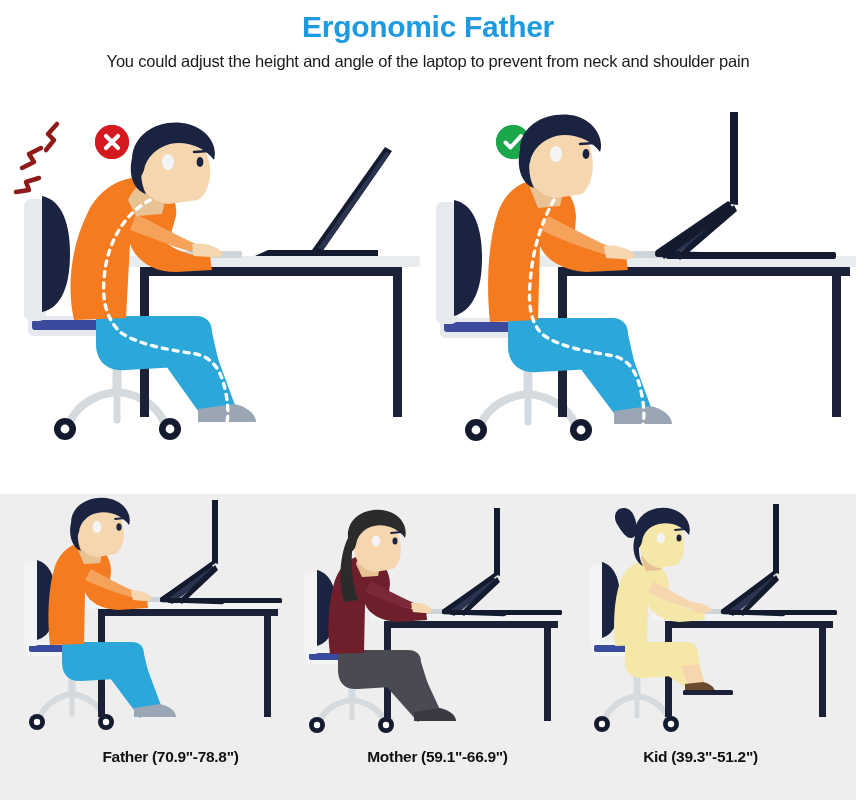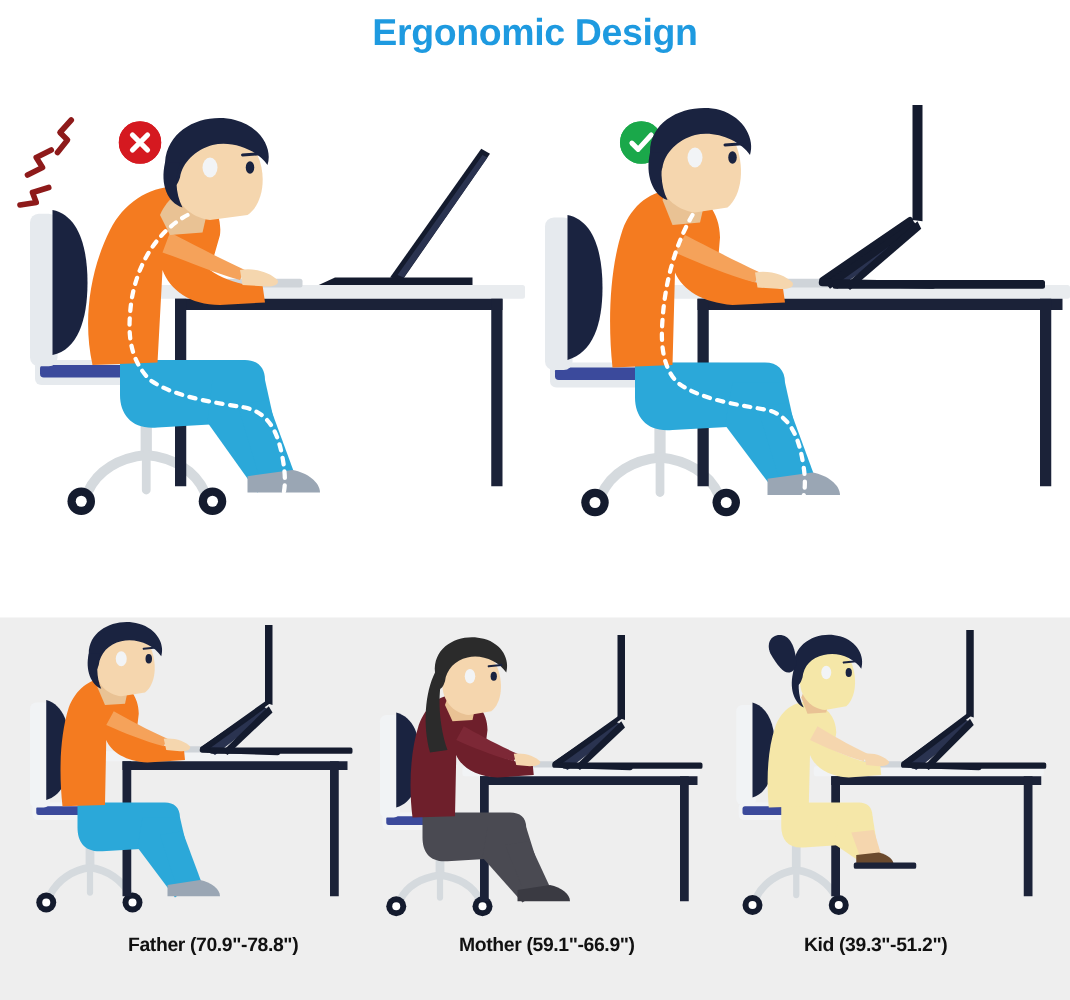--- a/index.html
+++ b/index.html
@@ -113,21 +113,22 @@
     line-height: 22px;
   }
   .label-1 { left: 28px; }
   .label-2 { left: 295px; }
   .label-3 { left: 558px; }
 </style>
 </head>
 <body>
 
 <div class="header">
-  <h1 class="title">Ergonomic Design</h1>
+  <h1 class="title">Ergonomic Father</h1>
+  <p class="subtitle">You could adjust the height and angle of the laptop to prevent from neck and shoulder pain</p>
 </div>
 
 <div class="top-panel">
 
   <div class="scene scene-left">
 
     <div class="badge badge-x">
       <svg viewBox="0 0 34 34" xmlns="http://www.w3.org/2000/svg">
         <circle cx="17" cy="17" r="17" fill="#d51920"></circle>
         <path d="M11 11 L23 23 M23 11 L11 23" stroke="#ffffff" stroke-width="4.2" stroke-linecap="round"></path>

